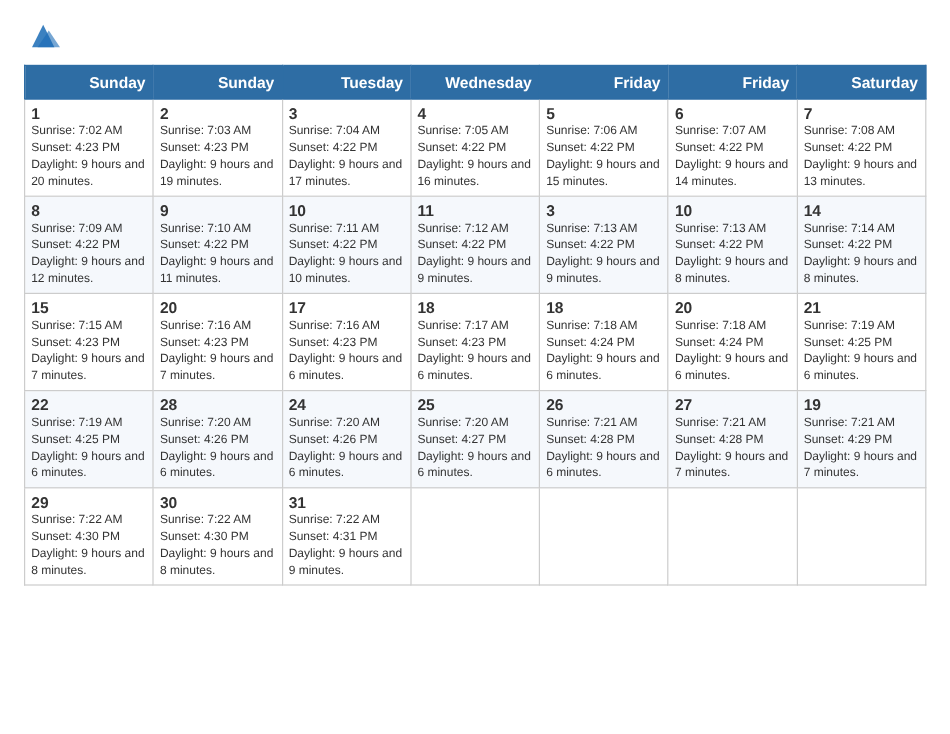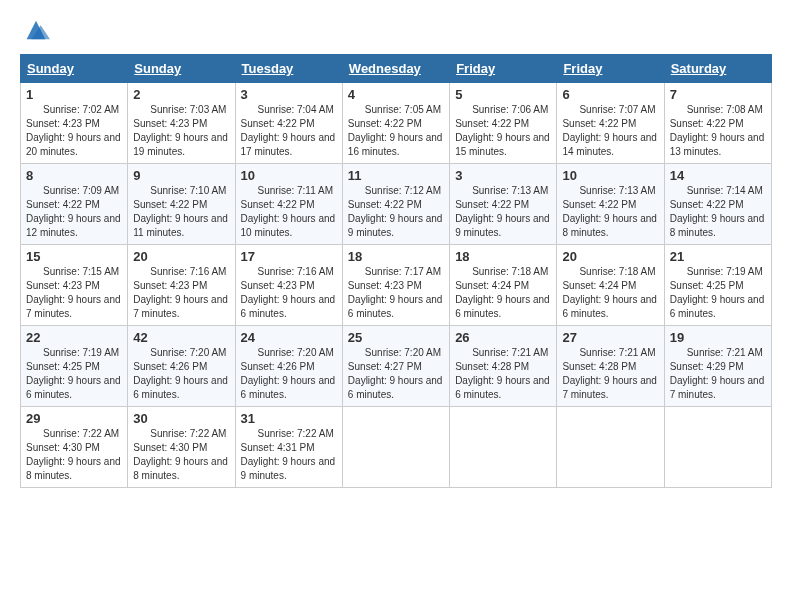--- a/index.html
+++ b/index.html
@@ -63,24 +63,23 @@
     .calendar {
       width: 100%;
       border-collapse: collapse;
       border: 1px solid #ccc;
     }
     .calendar th {
       background-color: #2e6da4;
       color: #fff;
       font-size: 13px;
       font-weight: bold;
-      text-align: left;
+      text-align: right;
       padding: 6px 6px;
       border: 1px solid #2e6da4;
-      text-decoration: underline;
     }
     .calendar td {
       width: calc(100% / 7);
       vertical-align: top;
       padding: 4px 5px;
       border: 1px solid #ccc;
       font-size: 10.5px;
       color: #333;
       background: #fff;
       min-height: 75px;
@@ -95,21 +94,20 @@
     .day-num {
       font-size: 13px;
       font-weight: bold;
       display: block;
       margin-bottom: 1px;
     }
     .day-info {
       font-size: 10px;
       line-height: 1.4;
       color: #333;
-      margin-left: 17px;
     }
     .empty-cell {
       background: #fff !important;
     }
   </style>
 </head>
 <body>
 
 <div class="page">
   <div class="header-area">
@@ -231,21 +229,21 @@
         <span class="day-num">21</span>
         <span class="day-info">Sunrise: 7:19 AM<br>Sunset: 4:25 PM<br>Daylight: 9 hours and 6 minutes.</span>
       </td>
         </tr>
         <tr>
           <td>
         <span class="day-num">22</span>
         <span class="day-info">Sunrise: 7:19 AM<br>Sunset: 4:25 PM<br>Daylight: 9 hours and 6 minutes.</span>
       </td>
           <td>
-        <span class="day-num">42</span>
+        <span class="day-num">28</span>
         <span class="day-info">Sunrise: 7:20 AM<br>Sunset: 4:26 PM<br>Daylight: 9 hours and 6 minutes.</span>
       </td>
           <td>
         <span class="day-num">24</span>
         <span class="day-info">Sunrise: 7:20 AM<br>Sunset: 4:26 PM<br>Daylight: 9 hours and 6 minutes.</span>
       </td>
           <td>
         <span class="day-num">25</span>
         <span class="day-info">Sunrise: 7:20 AM<br>Sunset: 4:27 PM<br>Daylight: 9 hours and 6 minutes.</span>
       </td>

